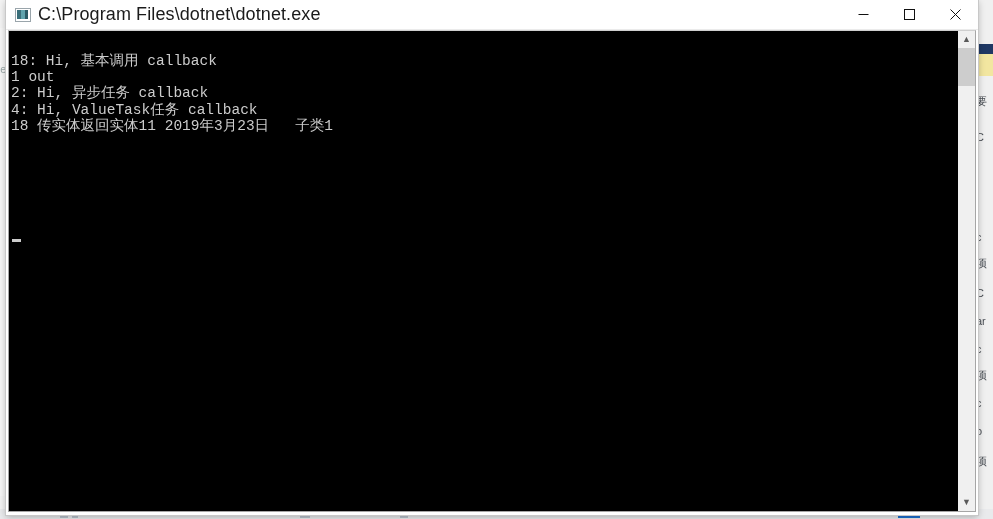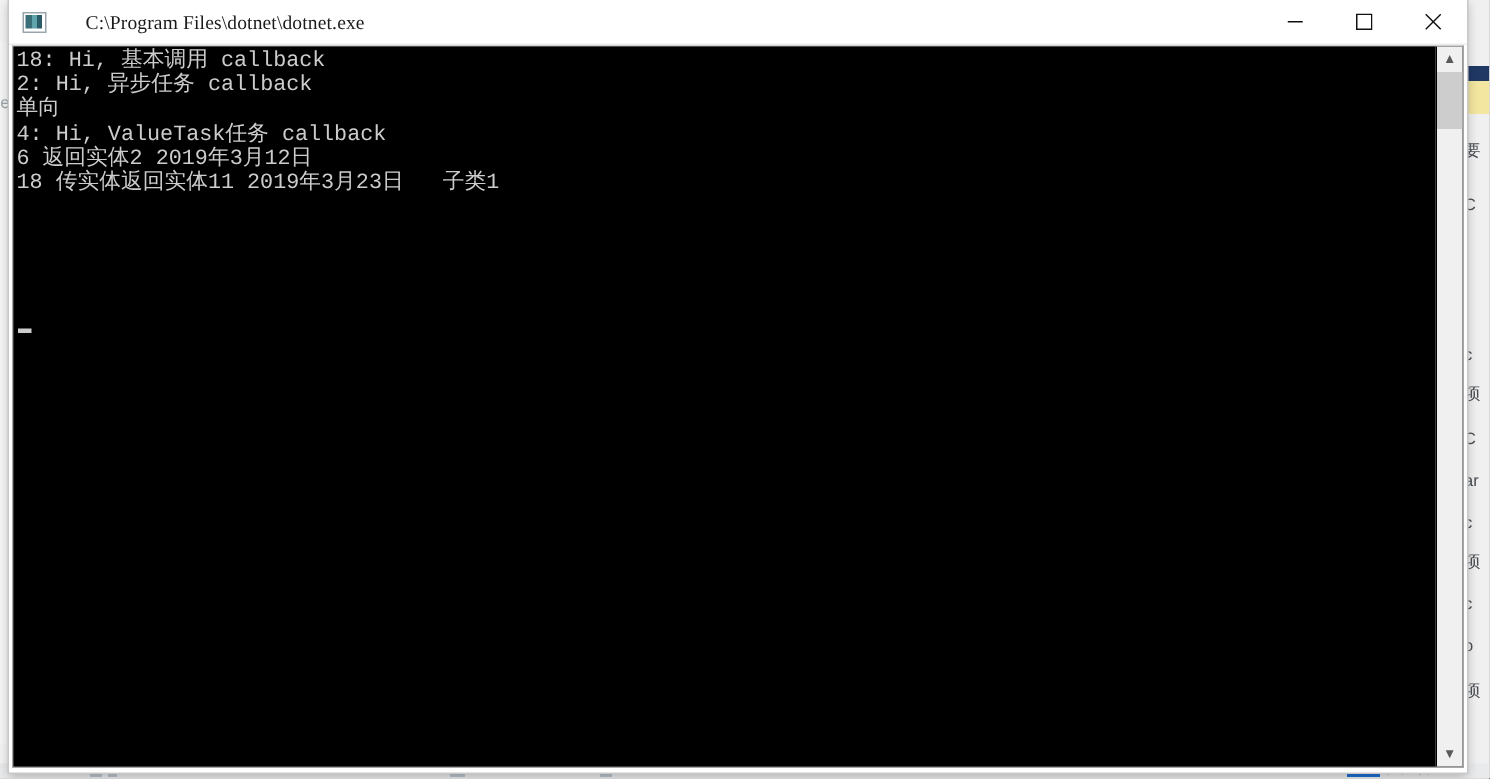--- a/index.html
+++ b/index.html
@@ -148,26 +148,25 @@
     box-sizing: border-box;
   }
   .title-icon .ic-inner {
     position: absolute;
     left: 2px; top: 3px;
     width: 11px; height: 9px;
     background: linear-gradient(90deg, #3a6f7a 0 40%, #5fa3ad 40% 70%, #2b5b66 70% 100%);
   }
 
   .title-text {
-    font-family: Liberation Serif, serif;
-    font-size: 13px;
+    font-family: Liberation Sans, sans-serif;
+    font-size: 18px;
     color: #1b1b1b;
     white-space: nowrap;
     letter-spacing: 0.1px;
-    margin-left: 19px;
   }
 
   .win-controls {
     position: absolute;
     right: 0;
     top: 0;
     height: 29px;
     display: flex;
   }
   .win-btn {
@@ -191,20 +190,21 @@
     display: flex;
     overflow: hidden;
   }
 
   .console {
     flex: 1 1 auto;
     background: #000000;
     padding: 2px 0 0 2px;
     overflow: hidden;
     position: relative;
+    margin-top: 20px;
   }
 
   .cline {
     font-family: "Liberation Mono", "DejaVu Sans Mono", monospace;
     font-size: 14.5px;
     line-height: 16.2px;
     color: #cccccc;
     white-space: pre;
     letter-spacing: 0px;
   }
@@ -334,24 +334,23 @@
             <line x1="0.5" y1="0.5" x2="10.5" y2="10.5" stroke="#111" stroke-width="1"></line>
             <line x1="10.5" y1="0.5" x2="0.5" y2="10.5" stroke="#111" stroke-width="1"></line>
           </svg>
         </div>
       </div>
     </div>
 
     <div class="console-wrap">
       <div class="console">
         <div class="cline">18: Hi, 基本调用 callback</div>
+        <div class="cline">1 out</div>
         <div class="cline">2: Hi, 异步任务 callback</div>
-        <div class="cline">单向</div>
         <div class="cline">4: Hi, ValueTask任务 callback</div>
-        <div class="cline">6 返回实体2 2019年3月12日</div>
         <div class="cline">18 传实体返回实体11 2019年3月23日   子类1</div>
         <div class="cursor-block"></div>
       </div>
 
       <div class="con-scroll">
         <div class="sb-arrow">▲</div>
         <div class="sb-track">
           <div class="sb-thumb"></div>
         </div>
         <div class="sb-arrow">▼</div>

